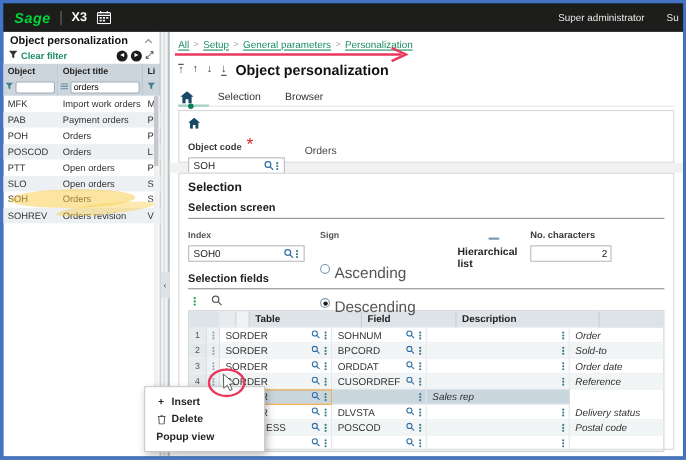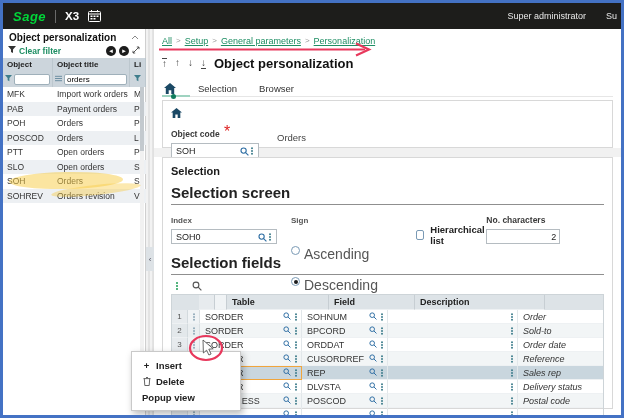--- a/index.html
+++ b/index.html
@@ -58,28 +58,28 @@
   .fld-label{font-size:8.5px;font-weight:bold;color:#3a3a3a;}
   .req{color:#d22;}
   .xin{border:1px solid #b5bcc1;height:15px;display:flex;align-items:center;background:#fff;padding:0 3px 0 4px;margin-top:2px;}
   .xin input{border:none;outline:none;flex:1;min-width:0;font-size:9px;font-family:inherit;padding:0;background:transparent;color:#222;}
   .dots{display:inline-block;width:2px;height:2px;border-radius:50%;background:#3e7d8c;
         box-shadow:0 -2.7px 0 #3e7d8c,0 2.7px 0 #3e7d8c;margin:0 2px;}
   .dots.g{background:#1d9d54;box-shadow:0 -2.9px 0 #1d9d54,0 2.9px 0 #1d9d54;}
   .obj-row{display:flex;align-items:flex-start;margin-top:1px;}
   .obj-desc{margin-left:18px;margin-top:9px;font-size:9.5px;color:#444;}
   .sec-h{font-weight:bold;font-size:11px;color:#1a1a1a;margin-top:2px;}
-  .sub-h{font-weight:bold;font-size:15px;color:#222;border-bottom:1px solid #8f8f8f;padding-bottom:3px;margin-top:7px;}
+  .sub-h{font-weight:bold;font-size:10px;color:#222;border-bottom:1px solid #8f8f8f;padding-bottom:3px;margin-top:7px;}
   .sel-row{display:flex;margin-top:4px;height:38px;}
   .lblsm{font-size:8px;font-weight:bold;color:#555;}
   .radio{width:9px;height:9px;border:1px solid #7a9ab5;border-radius:50%;display:inline-block;position:relative;background:#fff;}
   .radio.on::after{content:"";position:absolute;left:2px;top:2px;width:4px;height:4px;border-radius:50%;background:#1c1c1c;}
   .rad-line{display:flex;align-items:flex-start;gap:4px;font-size:14px;color:#555;height:12px;margin-top:19px;}
   .chk{width:10px;height:10px;border:1px solid #7a9ab5;border-radius:2px;background:#fff;display:inline-block;}
-  .hier{display:flex;align-items:center;gap:6px;margin-left:38px;margin-top:13px;font-size:9.5px;font-weight:bold;color:#222;}
+  .hier{display:flex;align-items:center;gap:6px;margin-left:38px;margin-top:13px;font-size:9.5px;font-weight:bold;color:#222;flex-direction:column;}
   .nochar{margin-left:auto;margin-right:48px;}
   .nochar .xin input{text-align:right;}
   .tbl-toolbar{display:flex;align-items:center;gap:12px;margin-top:3px;height:15px;padding-left:3px;}
   .mtbl{border:1px solid #cdd4d8;margin-top:1px;font-size:9px;}
   .mrow{display:grid;grid-template-columns:16px 12px 102px 86px 130px 1fr;height:14px;}
   .mhead{background:#dde3e7;font-weight:bold;height:15px;padding-left:27px;}
   .mhead .mc{border-right:1px solid #c7ced3;display:flex;align-items:center;padding-left:5px;}
   .mc{display:flex;align-items:center;overflow:hidden;}
   .numc{background:#e7ebee;border-right:1px solid #d3dade;color:#555;font-size:8px;justify-content:center;}
   .hanc{background:#f0f3f5;border-right:1px solid #d9dfe2;justify-content:center;}
@@ -469,28 +469,20 @@
                 <span class="dots"></span>
               </span>
             <span class="mc tcell orange">
                 <span class="cellname">SORDER</span>
                 <span><svg width="8" height="8" viewBox="0 0 9 9">
                     <circle cx="3.6" cy="3.6" r="2.6" fill="none" stroke="#2d6da3" stroke-width="1.1"></circle>
                     <path d="M5.6 5.6L8.4 8.4" stroke="#2d6da3" stroke-width="1.1"></path>
                   </svg></span>
                 <span class="dots"></span>
               </span>
-            <span class="mc fcell">
-                <span class="cellname">REP</span>
-                <span><svg width="8" height="8" viewBox="0 0 9 9">
-                    <circle cx="3.6" cy="3.6" r="2.6" fill="none" stroke="#2d6da3" stroke-width="1.1"></circle>
-                    <path d="M5.6 5.6L8.4 8.4" stroke="#2d6da3" stroke-width="1.1"></path>
-                  </svg></span>
-                <span class="dots"></span>
-              </span>
             <span class="mc ecell">
                 <span class="dots"></span>
               </span>
             <span class="mc dcell">Sales rep</span>
           </div>
 
           <div class="mrow">
             <span class="mc numc">6</span>
             <span class="mc hanc">
                 <span class="dots"></span>

